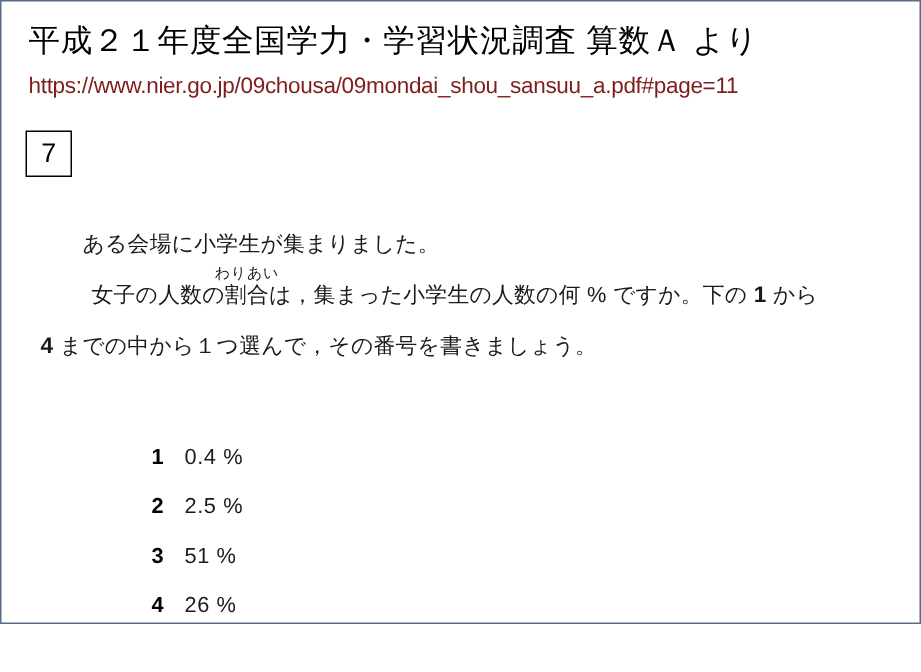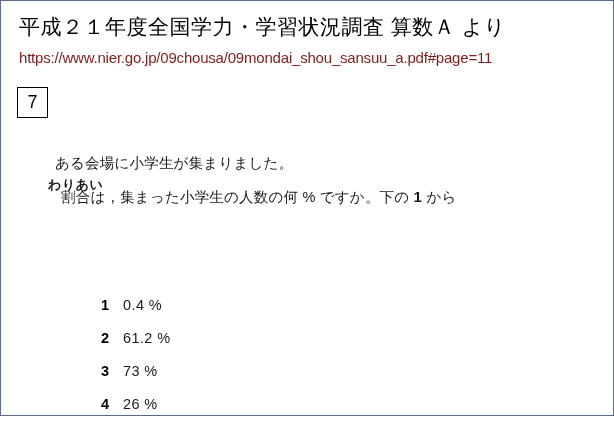--- a/index.html
+++ b/index.html
@@ -83,25 +83,24 @@
   }
   .ruby-wrap {
     position: relative;
     display: inline-block;
   }
   .ruby-wrap .ruby {
     position: absolute;
     top: -11px;
     left: 50%;
     transform: translateX(-50%);
-    font-size: 13px;
+    font-size: 10px;
     letter-spacing: 0.5px;
     white-space: nowrap;
     color: #1a1a1a;
-    font-weight: bold;
   }
   .choices {
     position: absolute;
     left: 86px;
     top: 296px;
   }
   .choice {
     display: flex;
     align-items: baseline;
     margin-bottom: 17px;
@@ -129,36 +128,39 @@
 
   <div class="url">https://www.nier.go.jp/09chousa/09mondai_shou_sansuu_a.pdf#page=11</div>
 
   <div class="qnum-box">
     <span>7</span>
   </div>
 
   <div class="body-block">
     <div class="body-line">ある会場に小学生が集まりました。</div>
     <div class="body-line indent">
-      <span class="ruby-wrap"><span class="ruby">わりあい</span><span>割合</span></span><span>は，集まった小学生の人数の何 % ですか。下の</span>&nbsp;<span class="bold-num">1</span>&nbsp;<span>から</span>
+      <span>女子の人数の</span><span class="ruby-wrap"><span class="ruby">わりあい</span><span>割合</span></span><span>は，集まった小学生の人数の何 % ですか。下の</span>&nbsp;<span class="bold-num">1</span>&nbsp;<span>から</span>
+    </div>
+    <div class="body-line wrap2">
+      <span class="bold-num">4</span>&nbsp;<span>までの中から１つ選んで，その番号を書きましょう。</span>
     </div>
   </div>
 
   <div class="choices">
     <div class="choice">
       <span class="ch-num">1</span>
       <span class="ch-val">0.4 %</span>
     </div>
     <div class="choice">
       <span class="ch-num">2</span>
-      <span class="ch-val">61.2 %</span>
+      <span class="ch-val">2.5 %</span>
     </div>
     <div class="choice">
       <span class="ch-num">3</span>
-      <span class="ch-val">73 %</span>
+      <span class="ch-val">51 %</span>
     </div>
     <div class="choice">
       <span class="ch-num">4</span>
       <span class="ch-val">26 %</span>
     </div>
   </div>
 
 </div>
 
 </body></html>

